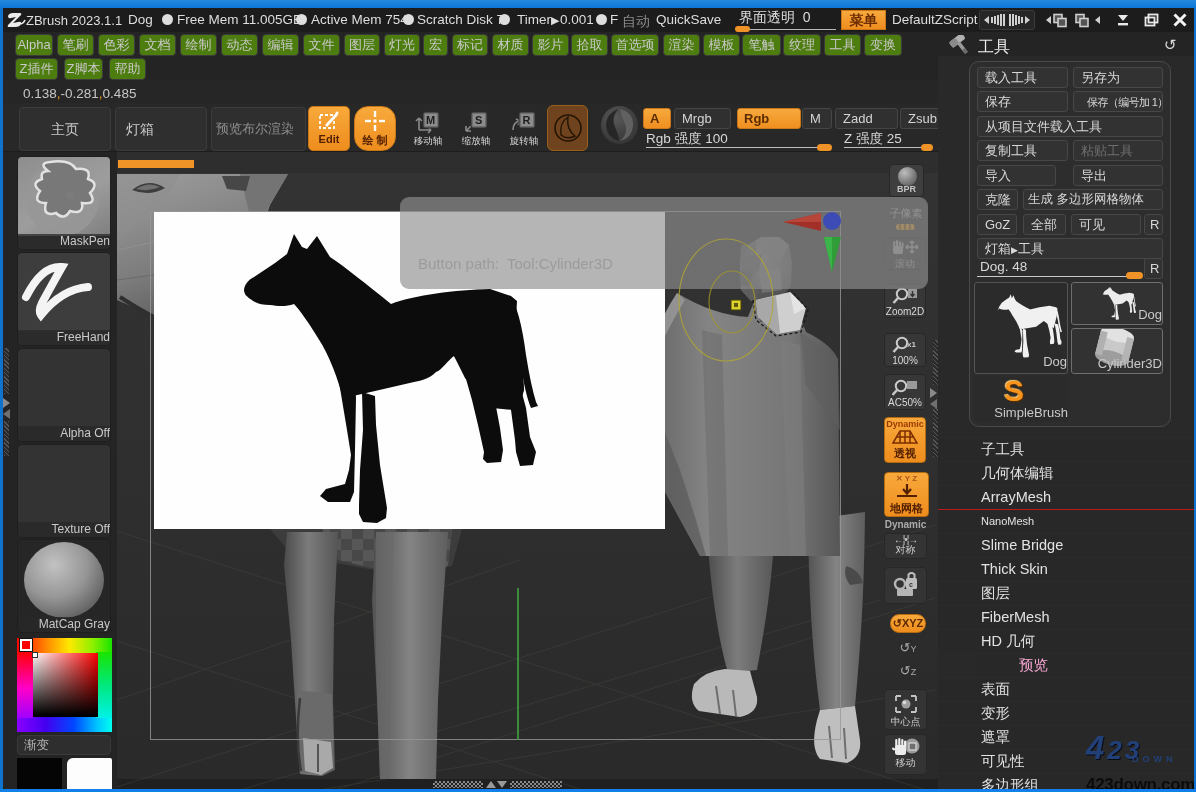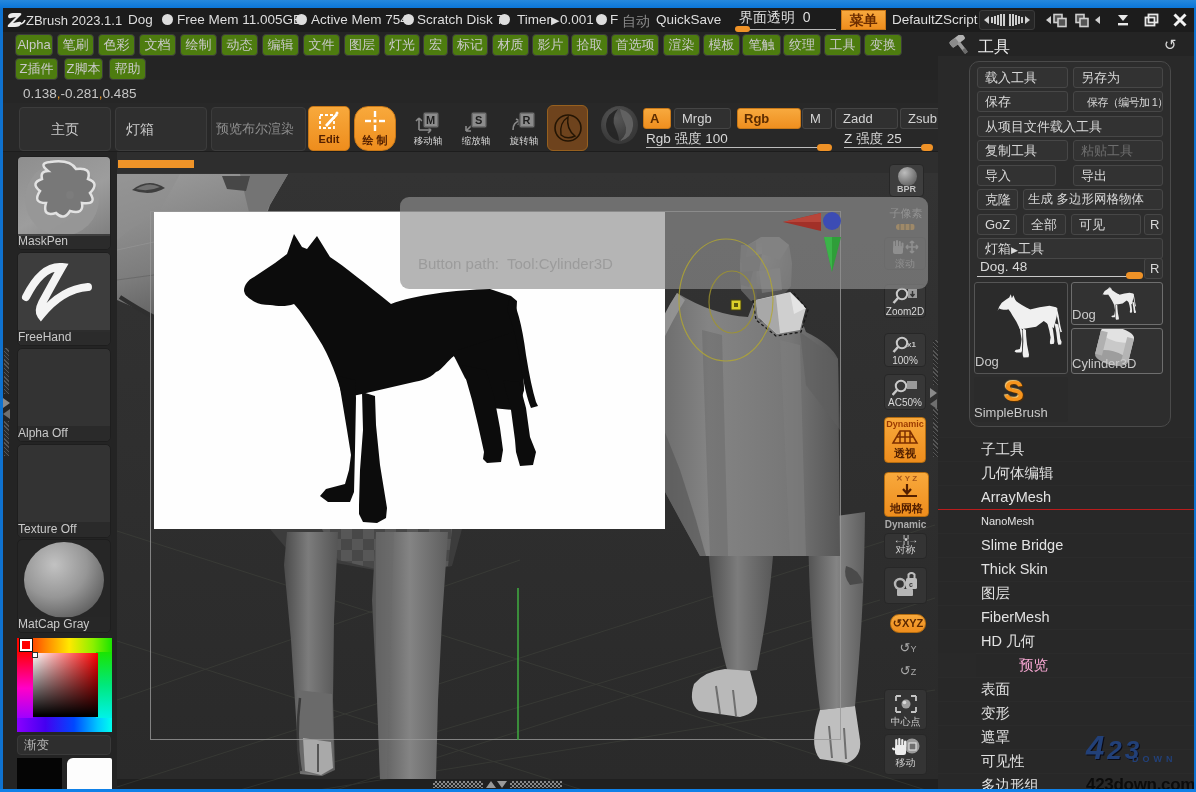--- a/index.html
+++ b/index.html
@@ -12,21 +12,21 @@
 .obtn{position:absolute;background:linear-gradient(#f7a93e,#ef8f1f);border:1px solid #c87818;
  border-radius:3px;color:#5c2c00;font-size:13px;line-height:19px;padding:0 0 0 6px;font-weight:bold}
 .cbtn{position:absolute;background:#373737;border:1px solid #272727;border-radius:4px;
  color:#cfcfcf;text-align:center}
 .lbl{position:absolute;white-space:nowrap}
 .dot{display:inline-block;width:11px;height:11px;border-radius:50%;background:#dedede;
  vertical-align:-1px;margin-right:6px}
 .thumb{position:absolute;left:17px;width:94px;background:#353535;border:1px solid #1e1e1e;
  border-radius:5px;overflow:hidden}
 .tlab{position:absolute;left:0;right:0;bottom:0;height:15px;background:rgba(40,40,40,.75);
- color:#c9c9c9;font-size:12px;text-align:left;line-height:14px}
+ color:#c9c9c9;font-size:12px;text-align:right;line-height:14px}
 .hatch{position:absolute;background:repeating-linear-gradient(45deg,#555 0 1px,#2a2a2a 1px 3px)}
 .rpbtn{position:absolute;background:#323232;border:1px solid #474747;border-radius:3px;
  color:#d8d8d8;font-size:13px;line-height:19px;height:21px;padding:0 0 0 7px;white-space:nowrap;overflow:hidden}
 </style></head>
 <body>
 
 <div class="abs" id="titlebar" style="left:3px;top:8px;width:1191px;height:24px;background:#1c1c1c"></div>
 <div class="abs" id="menurow" style="left:3px;top:32px;width:1191px;height:24px;background:#242424"></div>
 <div class="abs" style="left:3px;top:56px;width:935px;height:24px;background:#242424"></div>
 <div class="abs" style="left:3px;top:80px;width:935px;height:23px;background:#262626"></div>

